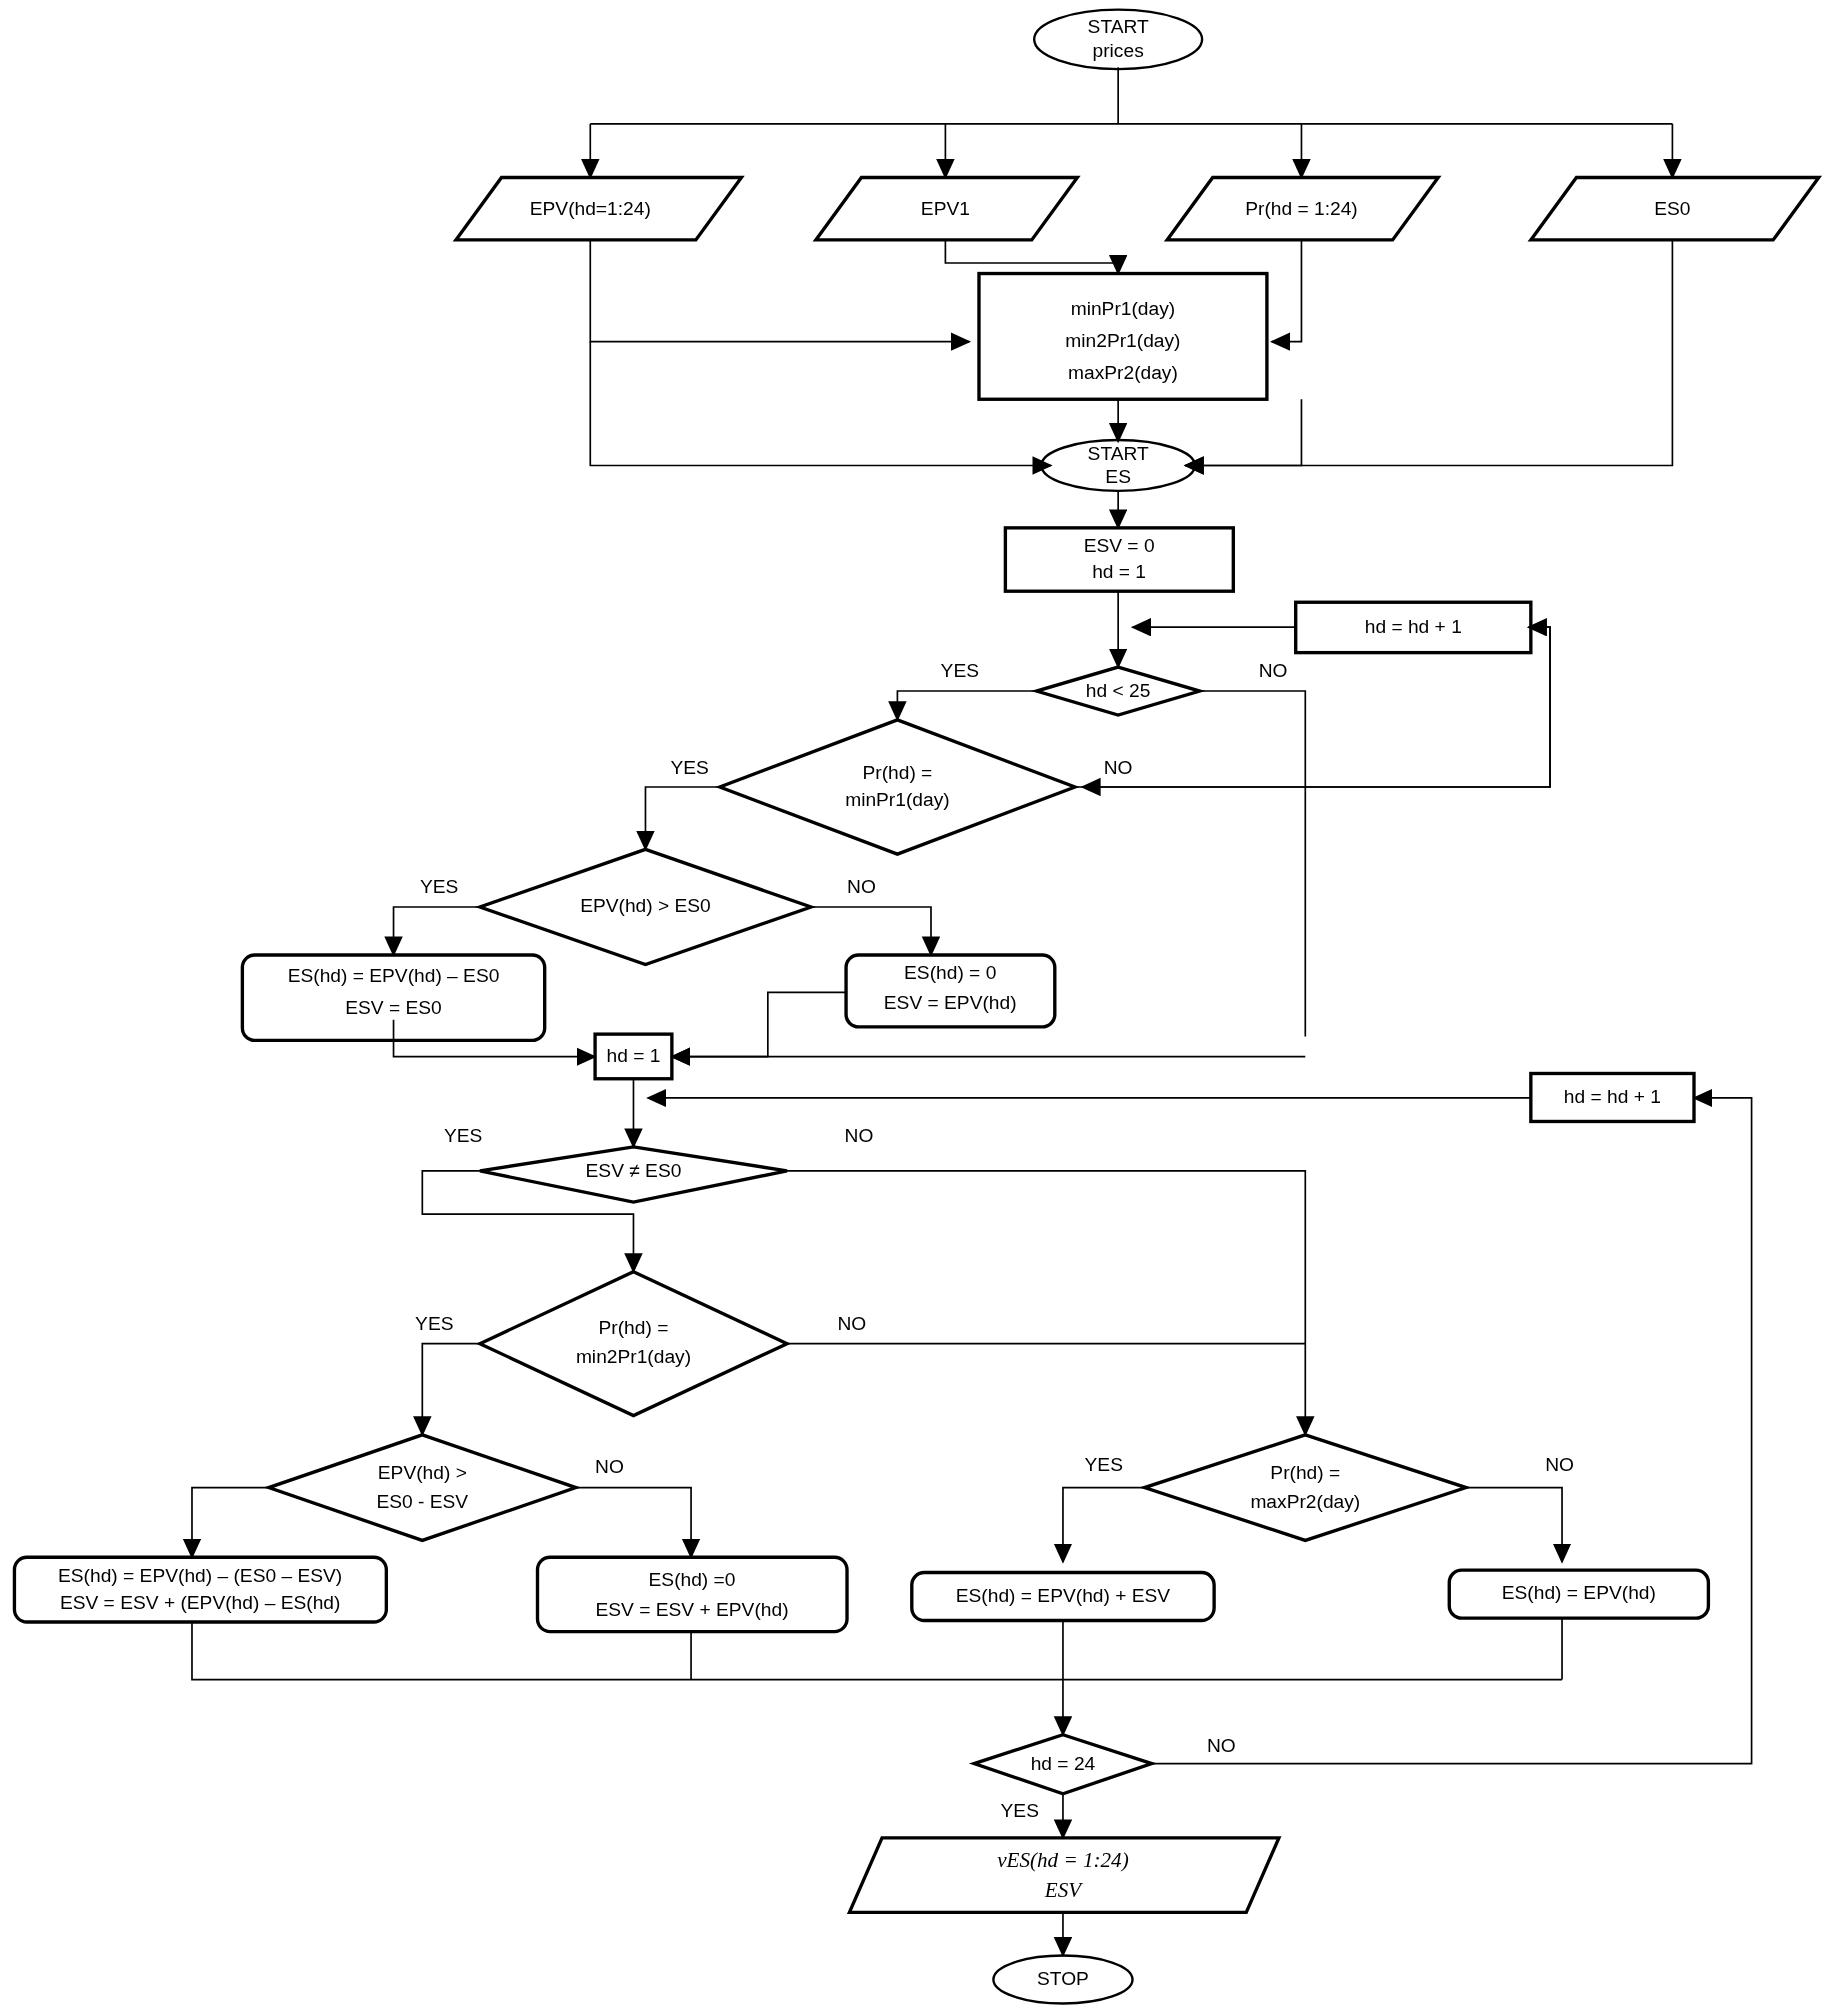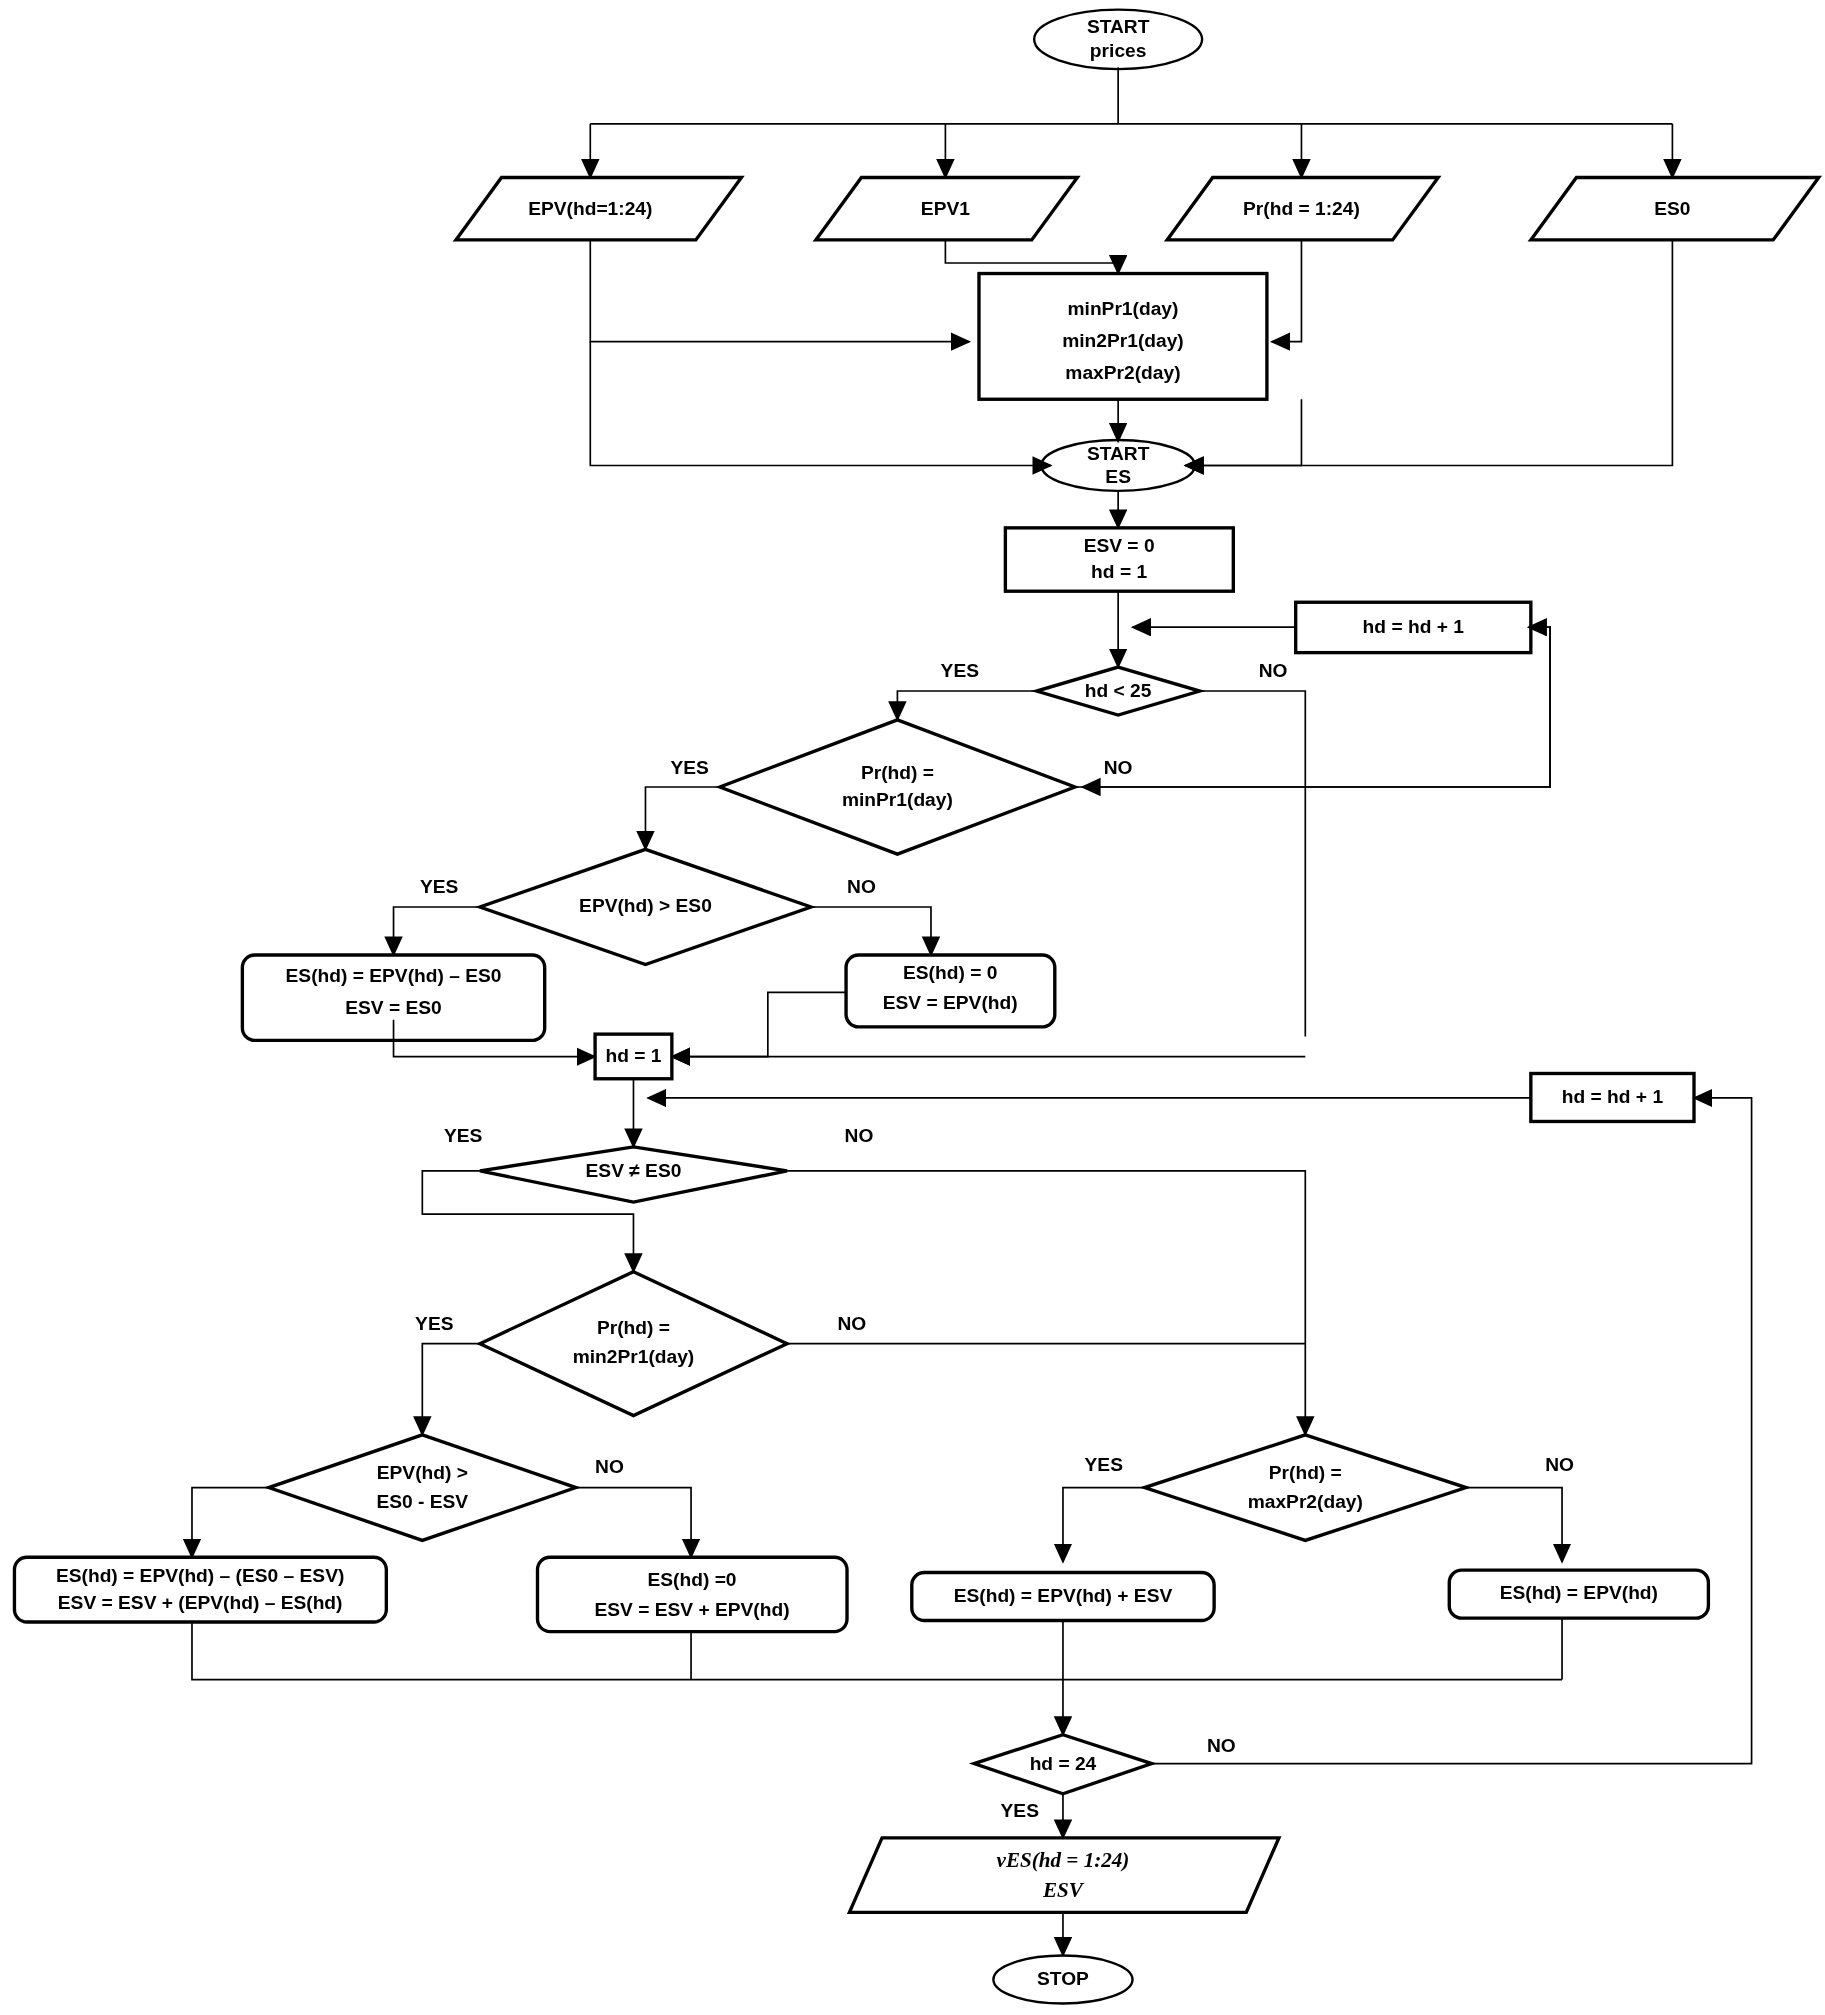--- a/index.html
+++ b/index.html
@@ -6,21 +6,20 @@
     margin: 0;
     padding: 0;
     background: #ffffff;
   }
   #page {
     position: relative;
     width: 1826px;
     height: 2015px;
     background: #ffffff;
     font-family: "Liberation Sans", sans-serif;
-    font-weight: bold;
   }
   svg.flow {
     position: absolute;
     left: 0;
     top: 0;
     width: 1826px;
     height: 2015px;
   }
   .shape-stroke {
     stroke: #000000;

